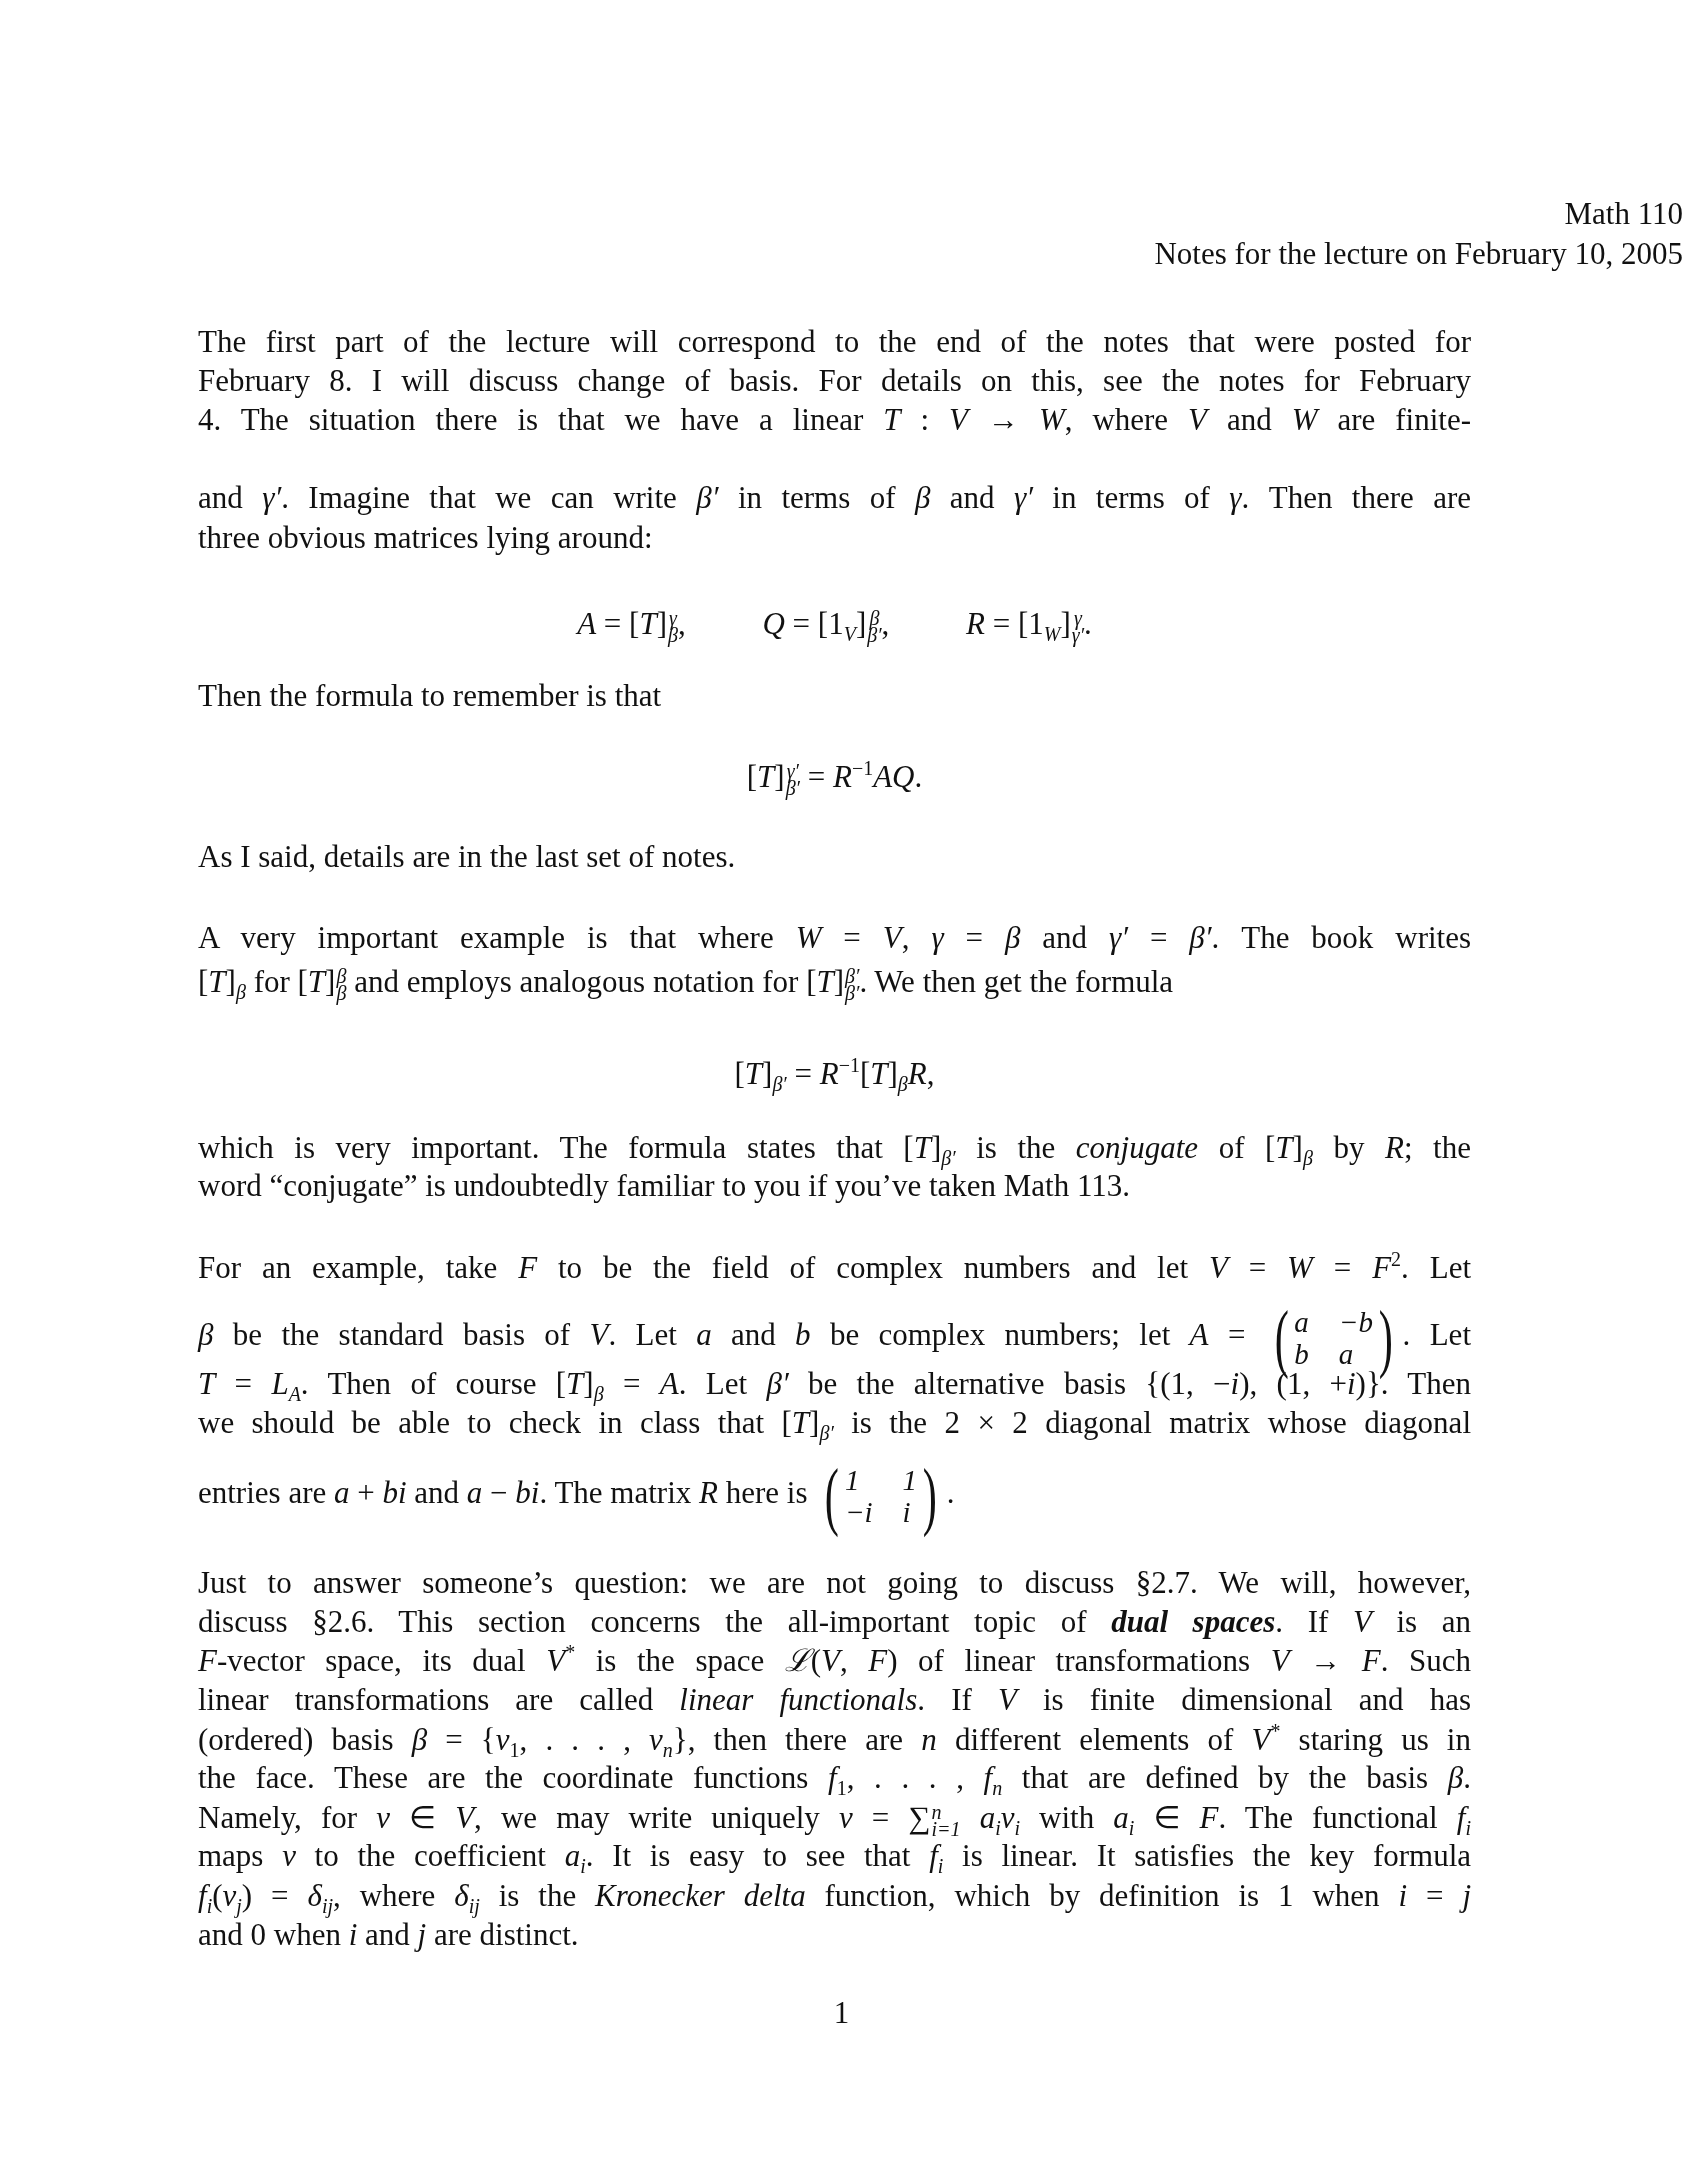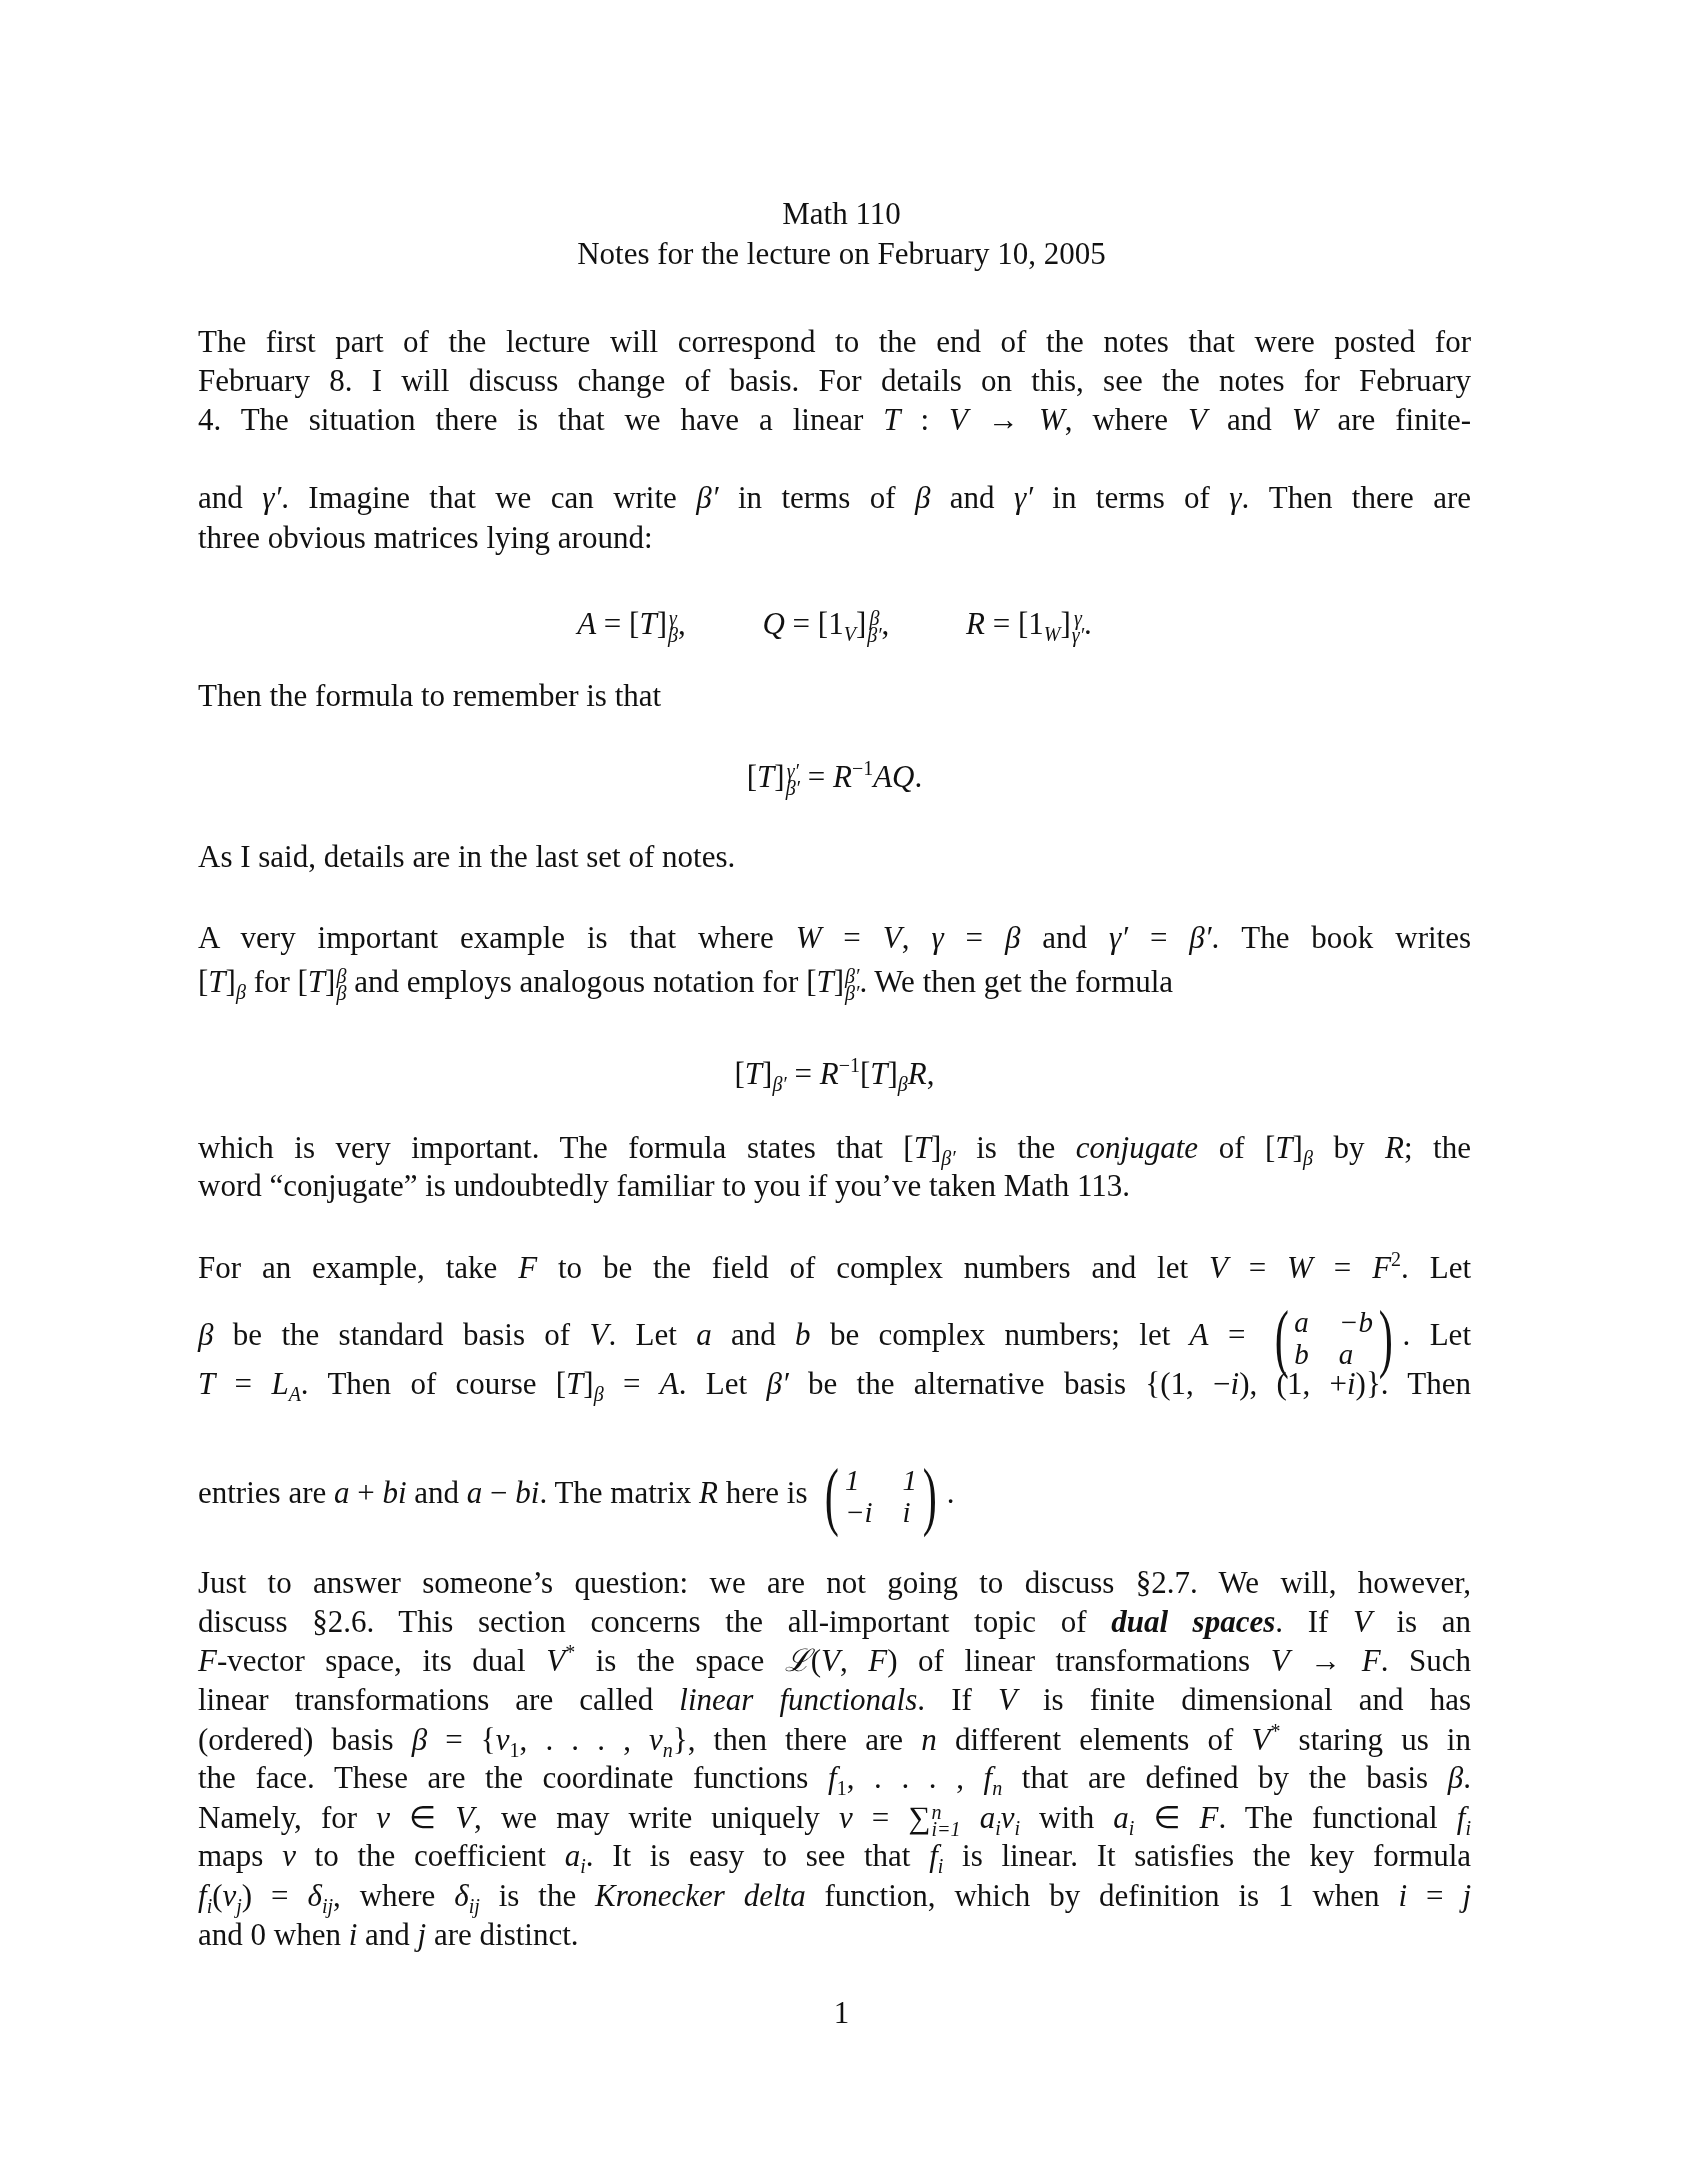--- a/index.html
+++ b/index.html
@@ -1,19 +1,19 @@
 <!DOCTYPE html>
 <html><head>
 <meta charset="utf-8">
 <style>
   html, body { margin: 0; padding: 0; background: #ffffff; }
   body { width: 1683px; height: 2178px; position: relative; overflow: hidden;
          font-family: "DejaVu Serif", "Liberation Serif", serif; color: #111; }
   .page { position: absolute; left: 0; top: 0; width: 1683px; height: 2178px; background: #fff; }
-  .title { position: absolute; left: 0; width: 1683px; text-align: center;
+  .title { position: absolute; left: 0; width: 1683px; text-align: right;
            font-family: "Liberation Serif", serif; font-size: 31px; color: #111; }
   .line { position: absolute; left: 198px; width: 1273px; height: 40px;
           font-family: "Liberation Serif", serif; font-size: 31px; line-height: 40px;
           white-space: nowrap; text-align: justify; text-align-last: justify; }
   .line.last { text-align-last: left; }
   .line.center { text-align: center; text-align-last: center; }
   .m { font-style: italic; }
   .b { font-weight: bold; font-style: italic; }
   .it { font-style: italic; }
   sub, sup { font-size: 20px; line-height: 0; position: relative; vertical-align: baseline; }
@@ -73,20 +73,21 @@
         <span class="paren">(</span>
         <span class="mgrid">
           <span>a</span>
           <span>−b</span>
           <span>b</span>
           <span>a</span>
         </span>
         <span class="paren">)</span>
       </span><span>. Let</span></div>
   <div class="line" style="top:1364px"><span class="m">T</span><span> = </span><span class="m">L</span><sub class="m">A</sub><span>. Then of course [</span><span class="m">T</span><span>]</span><sub class="m">β</sub><span> = </span><span class="m">A</span><span>. Let </span><span class="m">β′</span><span> be the alternative basis {(1, −</span><span class="m">i</span><span>), (1, +</span><span class="m">i</span><span>)}. Then</span></div>
+  <div class="line" style="top:1403px"><span>we should be able to check in class that [</span><span class="m">T</span><span>]</span><sub class="m">β′</sub><span> is the 2 × 2 diagonal matrix whose diagonal</span></div>
   <div class="line last" style="top:1443px; height:99px; line-height:99px"><span>entries are </span><span class="m">a</span><span> + </span><span class="m">bi</span><span> and </span><span class="m">a</span><span> − </span><span class="m">bi</span><span>. The matrix </span><span class="m">R</span><span> here is </span><span class="matrix">
         <span class="paren">(</span>
         <span class="mgrid">
           <span>1</span>
           <span>1</span>
           <span>−i</span>
           <span>i</span>
         </span>
         <span class="paren">)</span>
       </span><span>.</span></div>

